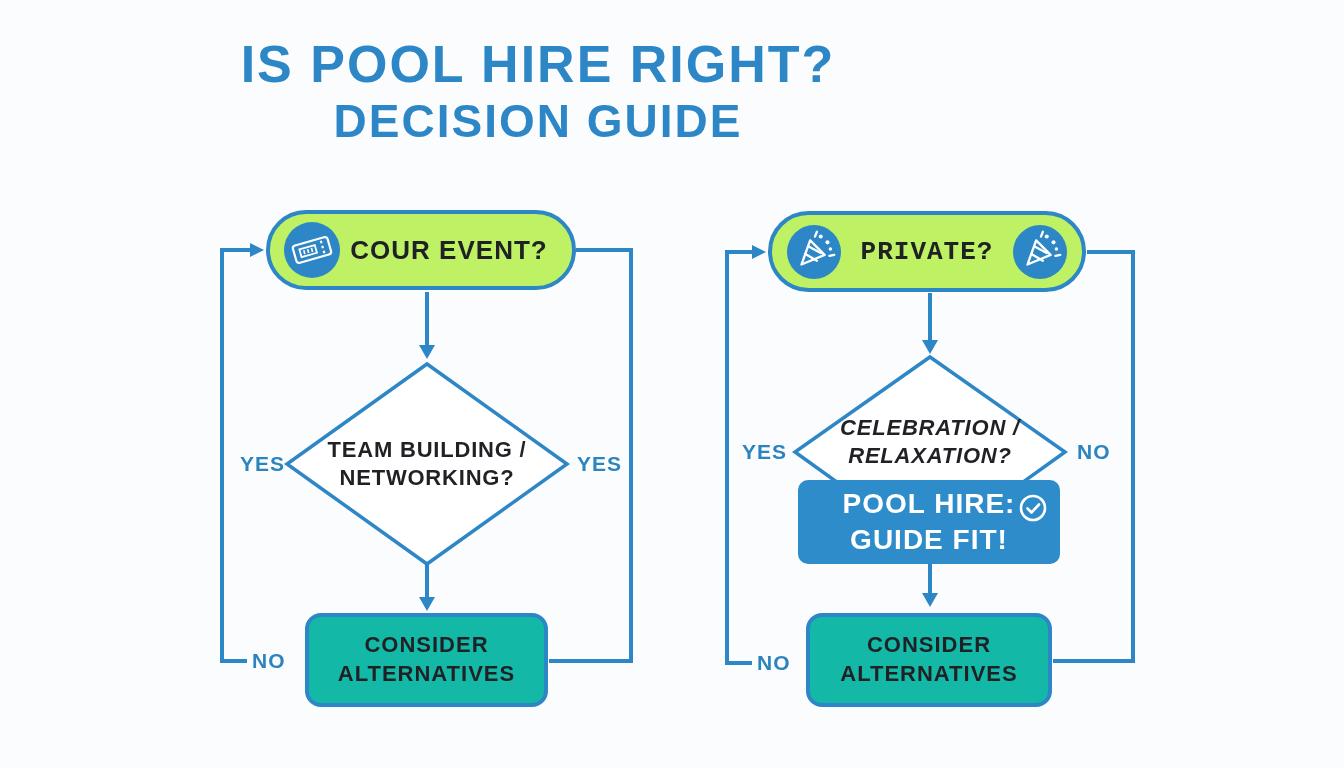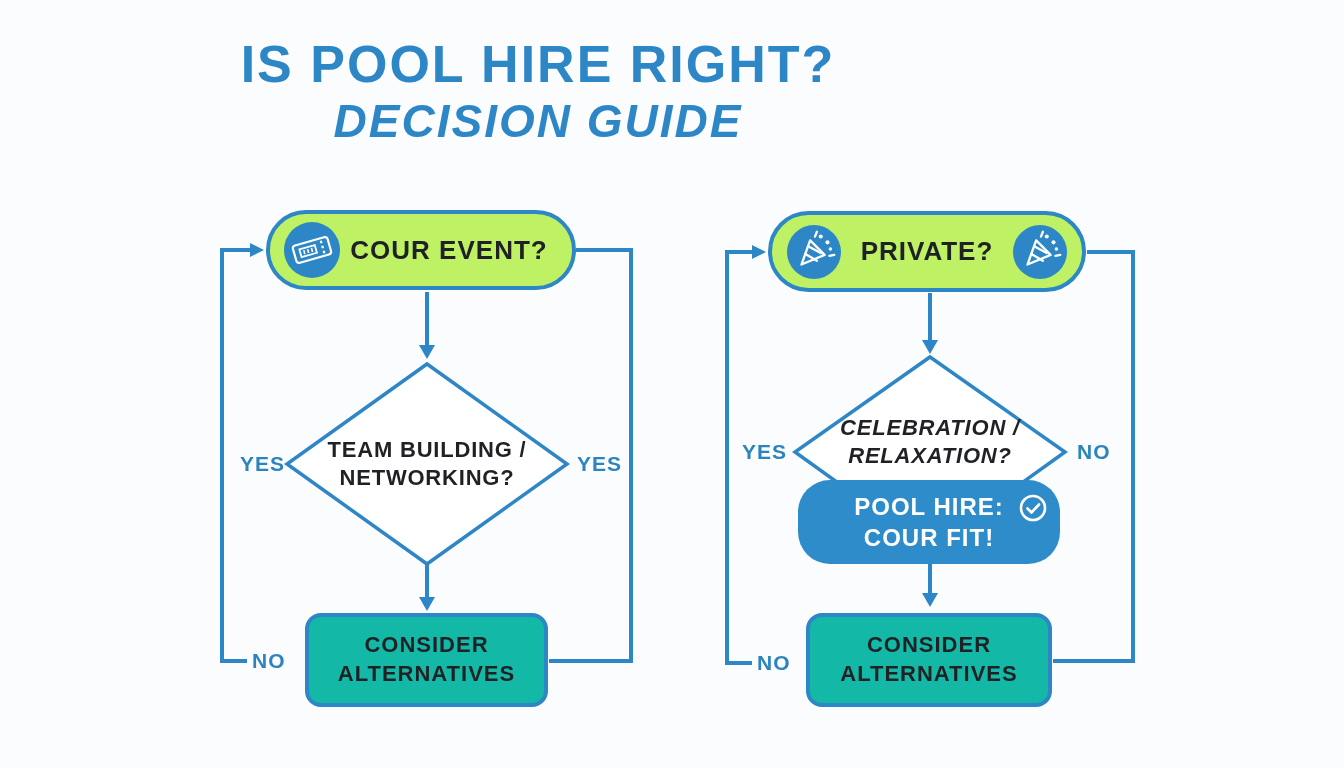--- a/index.html
+++ b/index.html
@@ -10,21 +10,21 @@
     --bg:#FBFCFD;
   }
   *{box-sizing:border-box;margin:0;padding:0;}
   html,body{width:1344px;height:768px;overflow:hidden;}
   body{background:var(--bg);font-family:"Liberation Sans", sans-serif;}
   .stage{position:relative;width:1344px;height:768px;background:var(--bg);}
 
   
   .title-wrap{position:absolute;left:0;top:36px;width:1076px;text-align:center;color:var(--accent);}
   .title-main{font-size:52px;font-weight:800;letter-spacing:2px;line-height:1.08;}
-  .title-sub{font-size:46px;font-weight:800;letter-spacing:2px;line-height:1.1;margin-top:4px;font-style:italic;}
+  .title-sub{font-size:46px;font-weight:800;letter-spacing:2px;line-height:1.1;margin-top:4px;}
 
   
   svg.wires{position:absolute;left:0;top:0;width:1344px;height:768px;}
   .wire{fill:none;stroke:var(--accent);stroke-width:4;}
   .head{fill:var(--accent);stroke:none;}
   .diamond{fill:#ffffff;stroke:var(--accent);stroke-width:3.5;}
 
   
   .pill{position:absolute;background:#bef264;border:4px solid var(--accent);border-radius:48px;
         display:flex;align-items:center;padding:0 14px;}
@@ -37,23 +37,23 @@
 
   
   .branch-label{position:absolute;font-size:21px;font-weight:800;color:var(--label);letter-spacing:1px;}
 
   
   .result-box{position:absolute;background:#14b8a6;border:4px solid var(--accent);border-radius:16px;
               display:flex;flex-direction:column;align-items:center;justify-content:center;
               font-size:22px;font-weight:800;color:var(--ink);letter-spacing:1px;line-height:1.3;text-align:center;}
 
   
-  .outcome-box{position:absolute;background:var(--accent_fill);border-radius:32px;
+  .outcome-box{position:absolute;background:var(--accent_fill);border-radius:10px;
                display:flex;flex-direction:column;align-items:center;justify-content:center;
-               font-size:24px;font-weight:800;color:#ffffff;letter-spacing:1px;line-height:1.3;text-align:center;}
+               font-size:28px;font-weight:800;color:#ffffff;letter-spacing:1px;line-height:1.3;text-align:center;}
   .outcome-check{position:absolute;top:13px;right:12px;width:30px;height:30px;}
 </style>
 </head>
 <body>
 
 <div class="stage">
 
   <div class="title-wrap">
     <div class="title-main">IS POOL HIRE RIGHT?</div>
     <div class="title-sub">DECISION GUIDE</div>
@@ -106,21 +106,21 @@
 
   <div class="branch-label" style="left:240px;top:452px;">YES</div>
   <div class="branch-label" style="left:577px;top:452px;">YES</div>
   <div class="branch-label" style="left:252px;top:649px;">NO</div>
 
   <div class="result-box" style="left:305px;top:613px;width:243px;height:94px;">
     <div>CONSIDER</div>
     <div>ALTERNATIVES</div>
   </div>
 
-  <div class="pill" style="left:768px;top:211px;width:318px;height:81px;">
+  <div class="pill" style="left:768px;top:211px;width:318px;height:81px;font-family:Liberation Mono, monospace;">
     <span class="icon-circle">
       <svg width="54" height="54" viewBox="0 0 56 56">
         <circle cx="28" cy="28" r="28" fill="var(--accent)"></circle>
         <g stroke="#fff" fill="none" stroke-width="2.4" stroke-linecap="round" stroke-linejoin="round">
           <path d="M15 41 L24 16 L39 31 Z"></path>
           <path d="M19 30 L31 37"></path>
           <path d="M22 22 L35 29"></path>
           <path d="M29 12 L31 7"></path>
           <path d="M44 32 L49 31"></path>
         </g>
@@ -155,21 +155,21 @@
     <div>CELEBRATION /</div>
     <div>RELAXATION?</div>
   </div>
 
   <div class="branch-label" style="left:742px;top:440px;">YES</div>
   <div class="branch-label" style="left:1077px;top:440px;">NO</div>
   <div class="branch-label" style="left:757px;top:651px;">NO</div>
 
   <div class="outcome-box" style="left:798px;top:480px;width:262px;height:84px;">
     <div>POOL HIRE:</div>
-    <div>COUR FIT!</div>
+    <div>GUIDE FIT!</div>
     <span class="outcome-check">
       <svg width="30" height="30" viewBox="0 0 30 30">
         <circle cx="15" cy="15" r="12" fill="none" stroke="#fff" stroke-width="2.6"></circle>
         <path d="M9.5 15.5 L13.5 19.5 L21 11.5" fill="none" stroke="#fff" stroke-width="2.6" stroke-linecap="round" stroke-linejoin="round"></path>
       </svg>
     </span>
   </div>
 
   <div class="result-box" style="left:806px;top:613px;width:246px;height:94px;">
     <div>CONSIDER</div>

